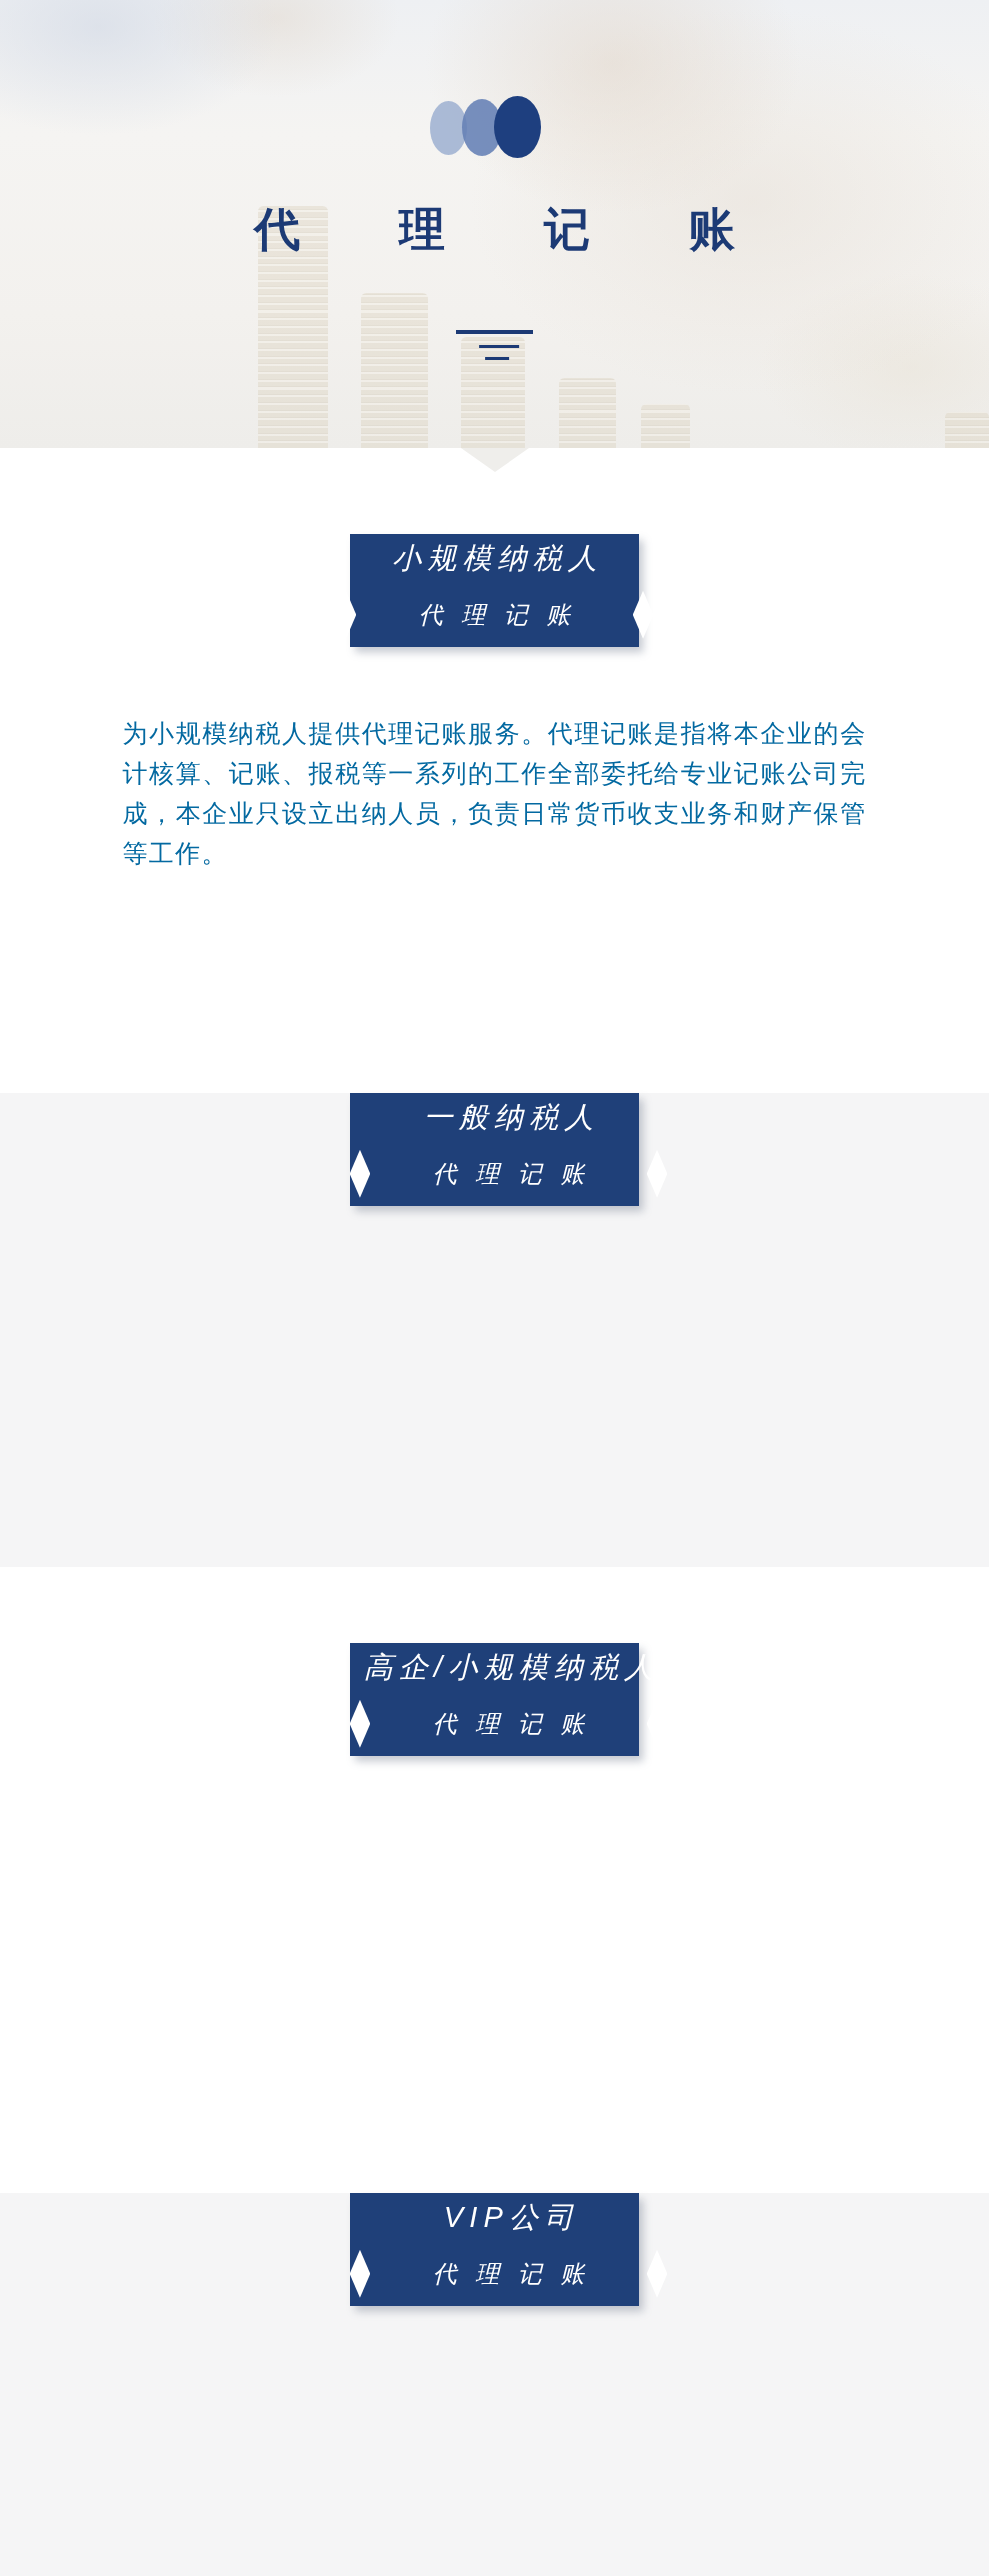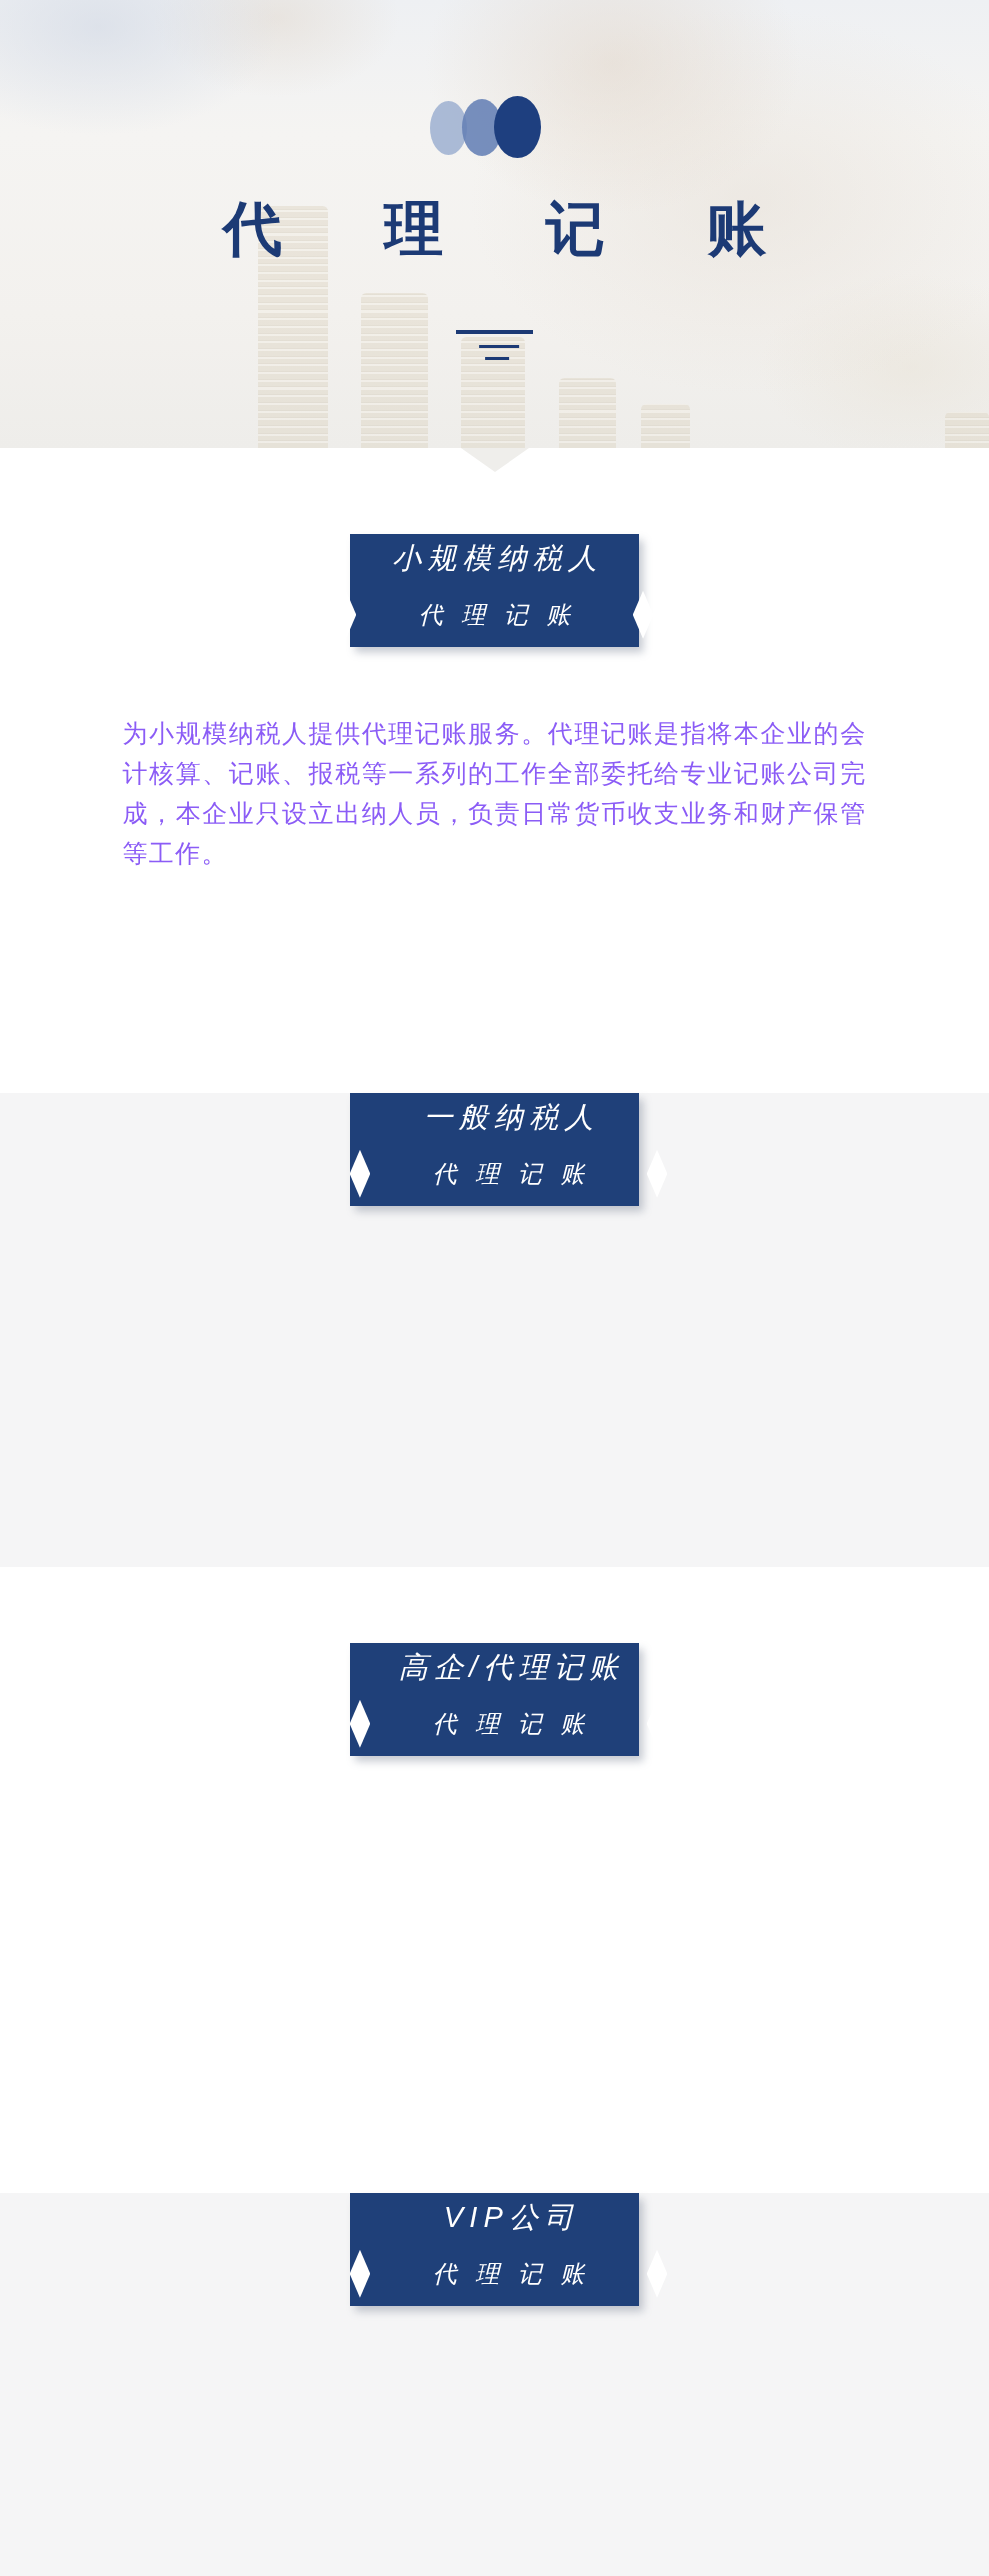--- a/index.html
+++ b/index.html
@@ -48,21 +48,21 @@
 
   .hero-dots{position:absolute;left:0;top:96px;width:100%;height:67px;}
   .dot{position:absolute;border-radius:50%;}
   .dot1{left:430px;top:5.2px;width:37px;height:54px;background:#97abce;opacity:.8;}
   .dot2{left:462px;top:3.1px;width:40px;height:57px;background:#6480b5;opacity:.88;}
   .dot3{left:494px;top:0;width:47px;height:62px;background:#1e3f7f;}
 
   .hero-title{
     position:absolute;left:0;top:198px;width:100%;
     text-align:center;color:var(--title-navy);
-    font-size:59px;font-weight:600;letter-spacing:43px;text-indent:43px;
+    font-size:46px;font-weight:600;letter-spacing:43px;text-indent:43px;
     line-height:62px;white-space:nowrap;
   }
   .hero-lines{position:absolute;left:0;top:330px;width:100%;}
   .hero-lines i{display:block;background:var(--title-navy);margin:0 auto;}
   .hl1{width:77px;height:3.6px;}
   .hl2{width:40px;height:3.1px;margin-top:11.3px !important;transform:translateX(4.1px);}
   .hl3{width:24px;height:2.6px;margin-top:9.3px !important;transform:translateX(2.1px);}
 
   
   .section{position:relative;width:989px;}
@@ -95,21 +95,21 @@
   .badge-sub{
     margin-top:16.5px;display:flex;align-items:center;gap:44px;
   }
   .badge-sub .txt{font-size:24px;letter-spacing:18.5px;text-indent:18.5px;font-weight:500;white-space:nowrap;}
   .diamond{display:inline-block;width:20.6px;height:48px;background:#ffffff;
     clip-path:polygon(50% 0,100% 50%,50% 100%,0 50%);}
 
   .para{
     width:744px;margin:66px auto 0 auto;
     font-size:25px;line-height:40px;letter-spacing:1.3px;
-    color:#8b5cf6;text-align:justify;
+    color:#0369a1;text-align:justify;
   }
 </style>
 </head>
 <body>
 
 <div class="page">
 
   <div class="hero">
     <div class="coin-stack cs1"></div>
     <div class="coin-stack cs2"></div>
@@ -151,21 +151,21 @@
       <div class="badge-sub">
         <span class="diamond"></span>
         <span class="txt">代理记账</span>
         <span class="diamond"></span>
       </div>
     </div>
   </div>
 
   <div class="section sec-white s3">
     <div class="badge">
-      <div class="badge-title">高企/代理记账</div>
+      <div class="badge-title">高企/小规模纳税人</div>
       <div class="badge-sub">
         <span class="diamond"></span>
         <span class="txt">代理记账</span>
         <span class="diamond"></span>
       </div>
     </div>
   </div>
 
   <div class="section sec-gray s4">
     <div class="badge">

